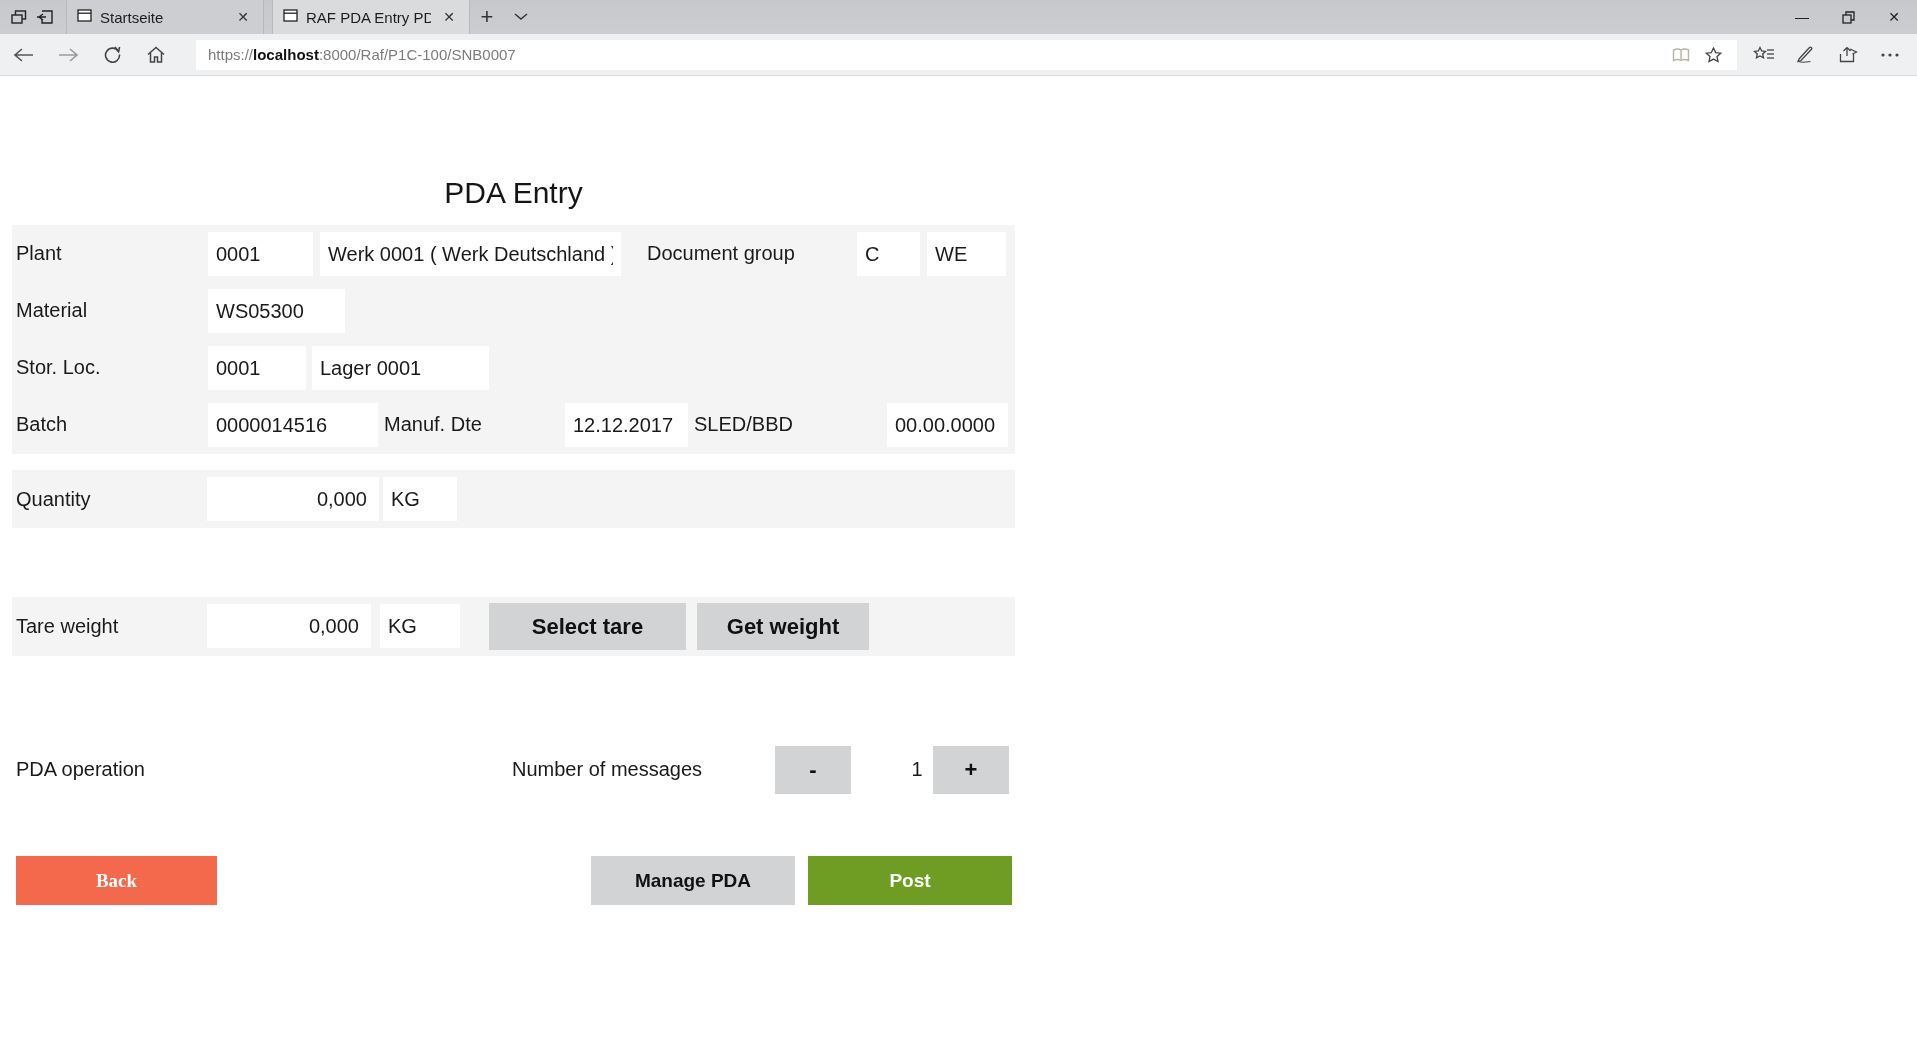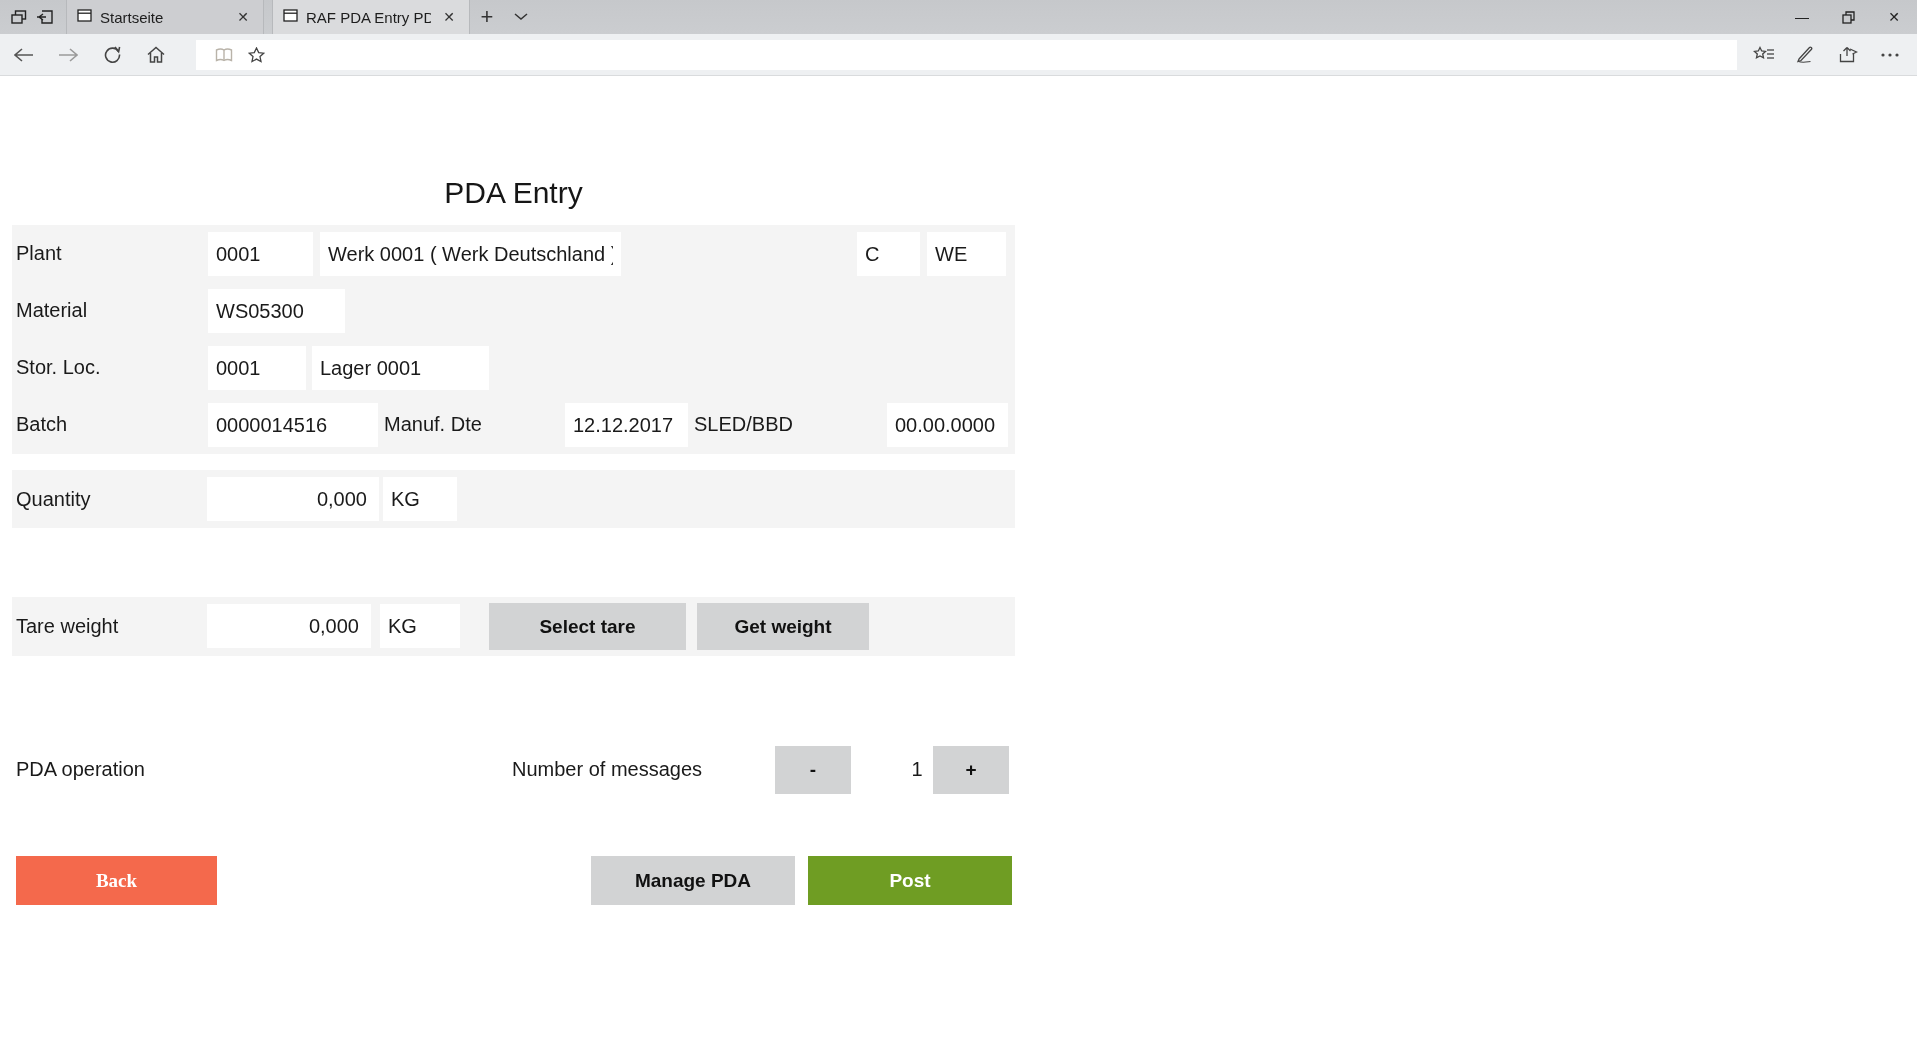--- a/index.html
+++ b/index.html
@@ -46,21 +46,21 @@
 
   .frow { position:absolute; left:0; width:100%; height:57px; }
   .flabel { position:absolute; left:4px; top:0; height:100%; display:flex; align-items:center;
             font-size:20px; color:#1a1a1a; }
   .ftext  { position:absolute; top:0; height:100%; display:flex; align-items:center;
             font-size:20px; color:#1a1a1a; }
   .fbox { position:absolute; top:7px; height:44px; background:#fff; border:0; font-size:20px;
           font-family:"Liberation Sans","DejaVu Sans",sans-serif; color:#1a1a1a; padding:0 8px; outline:none; }
   .fbox.right { text-align:right; padding-right:12px; }
 
-  .gbtn { position:absolute; background:#d2d3d4; border:0; font-size:19px; font-weight:700;
+  .gbtn { position:absolute; background:#d2d3d4; border:0; font-size:22px; font-weight:700;
           color:#111; font-family:"Liberation Sans","DejaVu Sans",sans-serif; cursor:pointer; }
   .action-btn { position:absolute; top:0; height:49px; border:0; font-size:19px; font-weight:700;
                 font-family:"Liberation Sans","DejaVu Sans",sans-serif; cursor:pointer; }
   .btn-back { background:#f4694c; color:#fff; }
   .btn-manage { background:#d2d3d4; color:#111; }
   .btn-post { background:#6f9d23; color:#fff; }
 </style>
 </head>
 <body>
 
@@ -139,20 +139,21 @@
       </svg>
     </div>
     <div class="nav-btn">
       <svg width="18" height="17" viewBox="0 0 18 17" fill="none" stroke="#444" stroke-width="1.5">
         <path d="M1 8.5 L9 1.5 L17 8.5"></path>
           <path d="M3.5 7 V16 h4 v-5 h3 v5 h4 V7"></path>
       </svg>
     </div>
 
     <div class="urlbox">
+      <span class="url-text"><span>https://</span><b>localhost</b><span>:8000/Raf/P1C-100/SNB0007</span></span>
       <span class="inline-icon">
         <svg width="18" height="14" viewBox="0 0 18 14" fill="none" stroke="#b9b3a9" stroke-width="1.4">
           <path d="M9 2 C7 .8 4 .8 1.5 2 V12.5 C4 11.3 7 11.3 9 12.5 C11 11.3 14 11.3 16.5 12.5 V2 C14 .8 11 .8 9 2 Z"></path>
             <line x1="9" y1="2" x2="9" y2="12.5"></line>
         </svg>
       </span>
       <span class="inline-icon">
         <svg width="17" height="16" viewBox="0 0 17 16" fill="none" stroke="#444" stroke-width="1.3">
           <path d="M8.5 1 l2.2 4.6 5 .6 -3.7 3.4 1 5 -4.5 -2.5 -4.5 2.5 1 -5 L1.3 6.2 l5 -.6 Z"></path>
         </svg>
@@ -194,20 +195,21 @@
   <div class="page">
 
     <div class="page-title">PDA Entry</div>
 
     <div class="band" style="top:149px; height:229px;">
 
       <div class="frow" style="top:0">
         <span class="flabel">Plant</span>
         <input class="fbox" style="left: 196px; width: 105px;" value="0001">
         <input class="fbox" style="left: 308px; width: 301px;" value="Werk 0001 ( Werk Deutschland )">
+        <span class="ftext" style="left:635px;">Document group</span>
         <input class="fbox" style="left: 845px; width: 63px;" value="C">
         <input class="fbox" style="left: 915px; width: 79px;" value="WE">
       </div>
 
       <div class="frow" style="top:57px">
         <span class="flabel">Material</span>
         <input class="fbox" style="left: 196px; width: 137px;" value="WS05300">
       </div>
 
       <div class="frow" style="top:114px">

